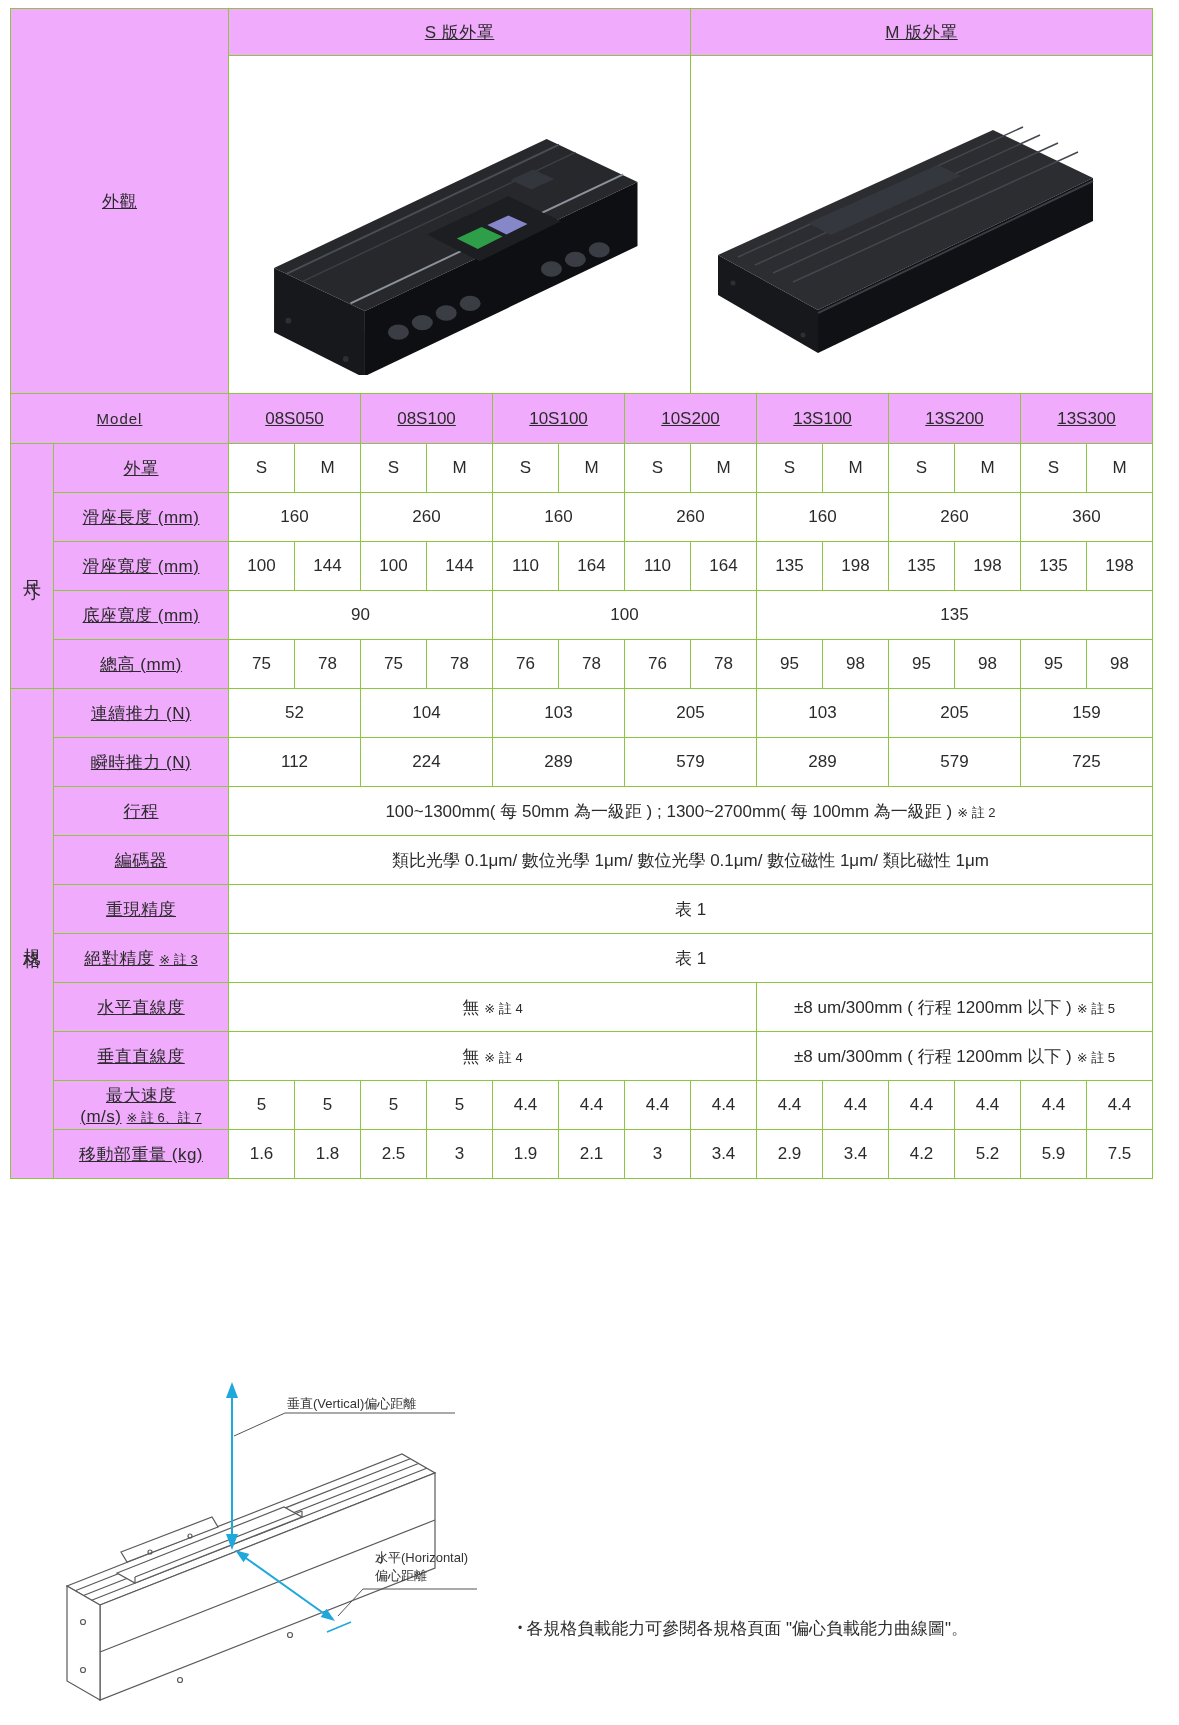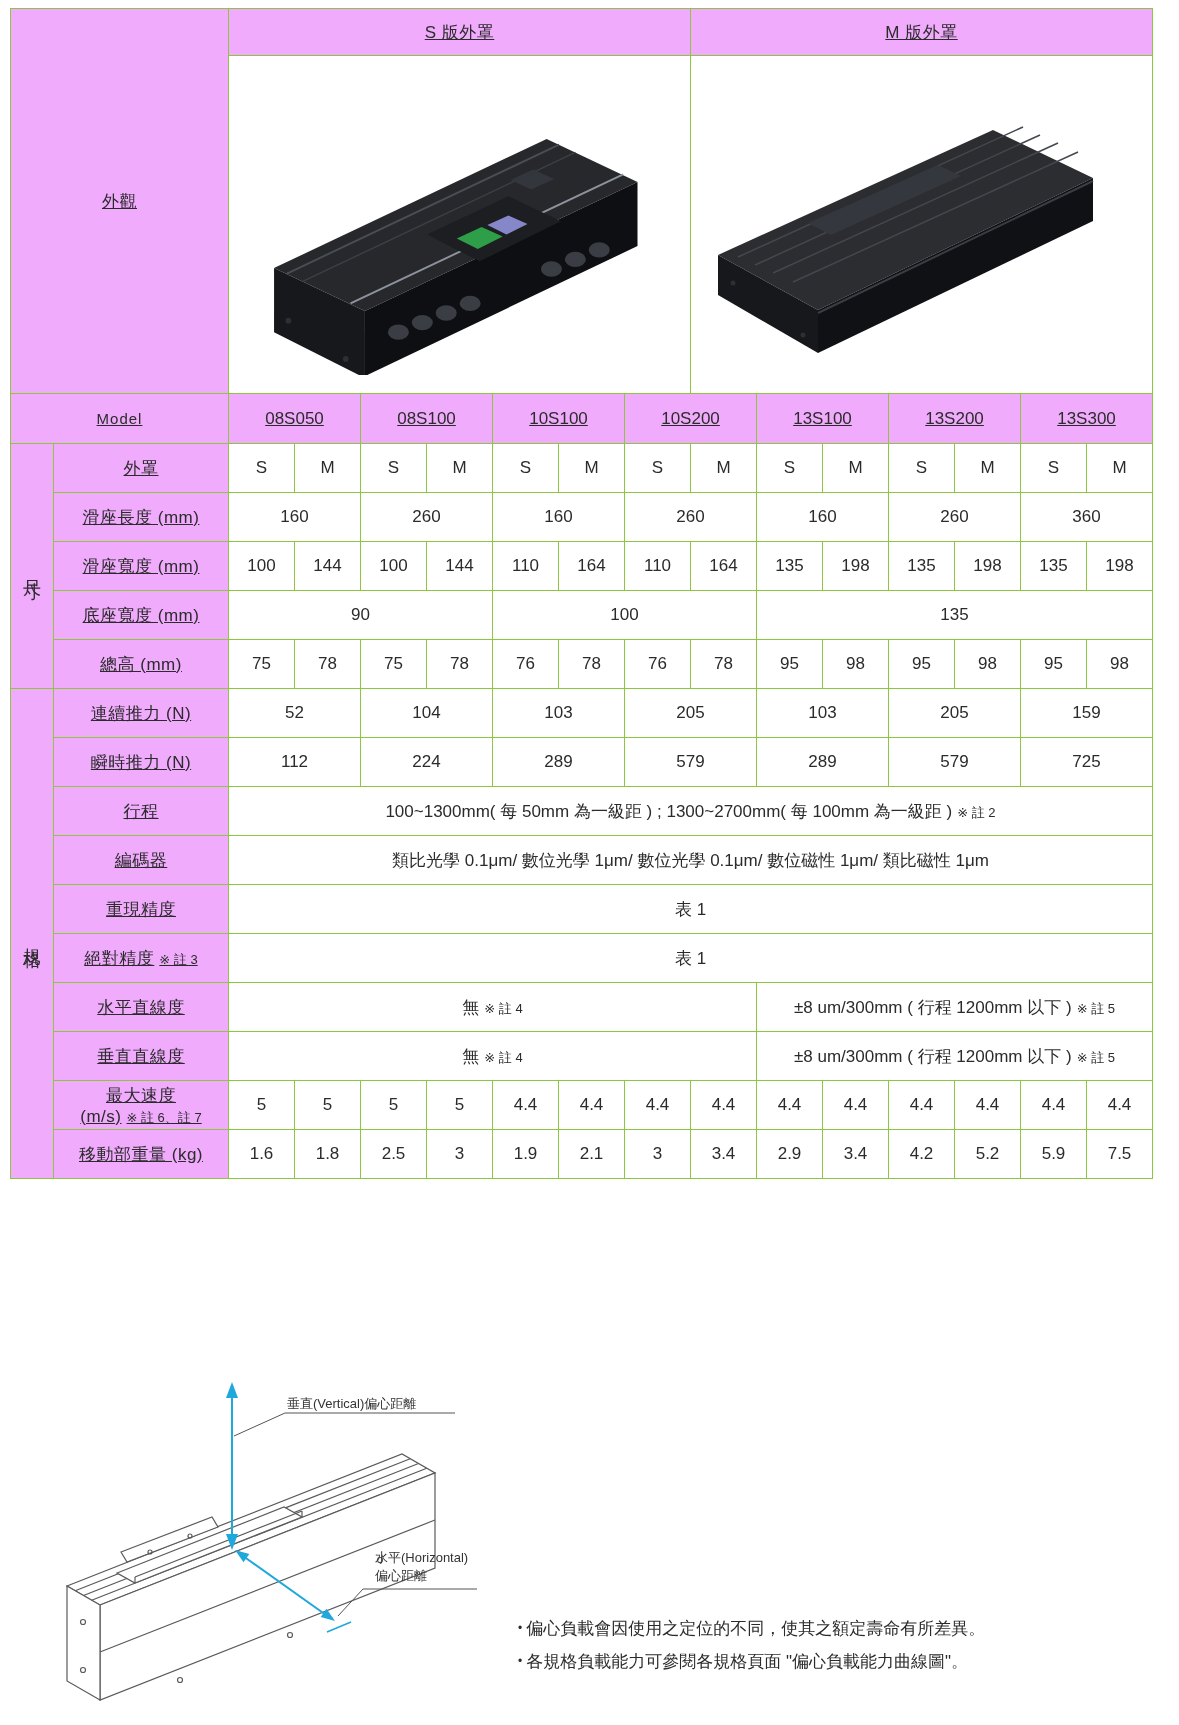--- a/index.html
+++ b/index.html
@@ -355,17 +355,16 @@
   </g>
 </svg>
 
 <div class="diagram-label" id="vlabel">垂直(Vertical)偏心距離</div>
 <div class="diagram-label" id="hlabel">
   <div>水平(Horizontal)</div>
   <div>偏心距離</div>
 </div>
 
 <div class="notes">
-  <div><span class="b">•</span><span>偏心負載會因使用之定位的不同，使其之額定壽命有所差異。</span></div>
   <div><span class="b">•</span><span>各規格負載能力可參閱各規格頁面 "偏心負載能力曲線圖"。</span></div>
 </div>
 
 </div>
 
 </body></html>

